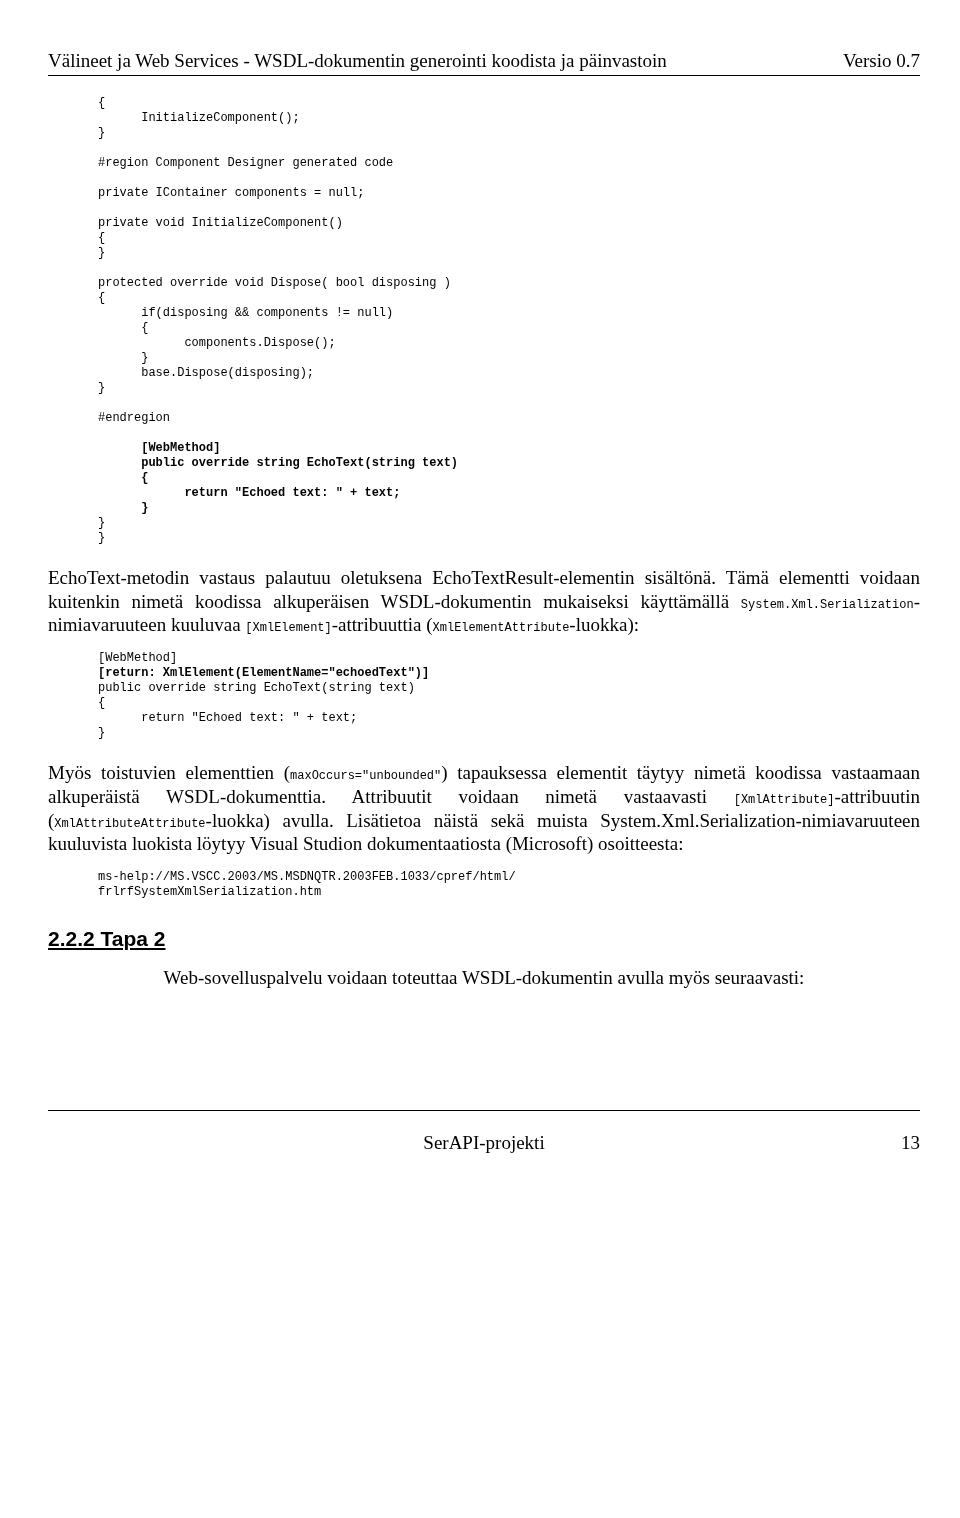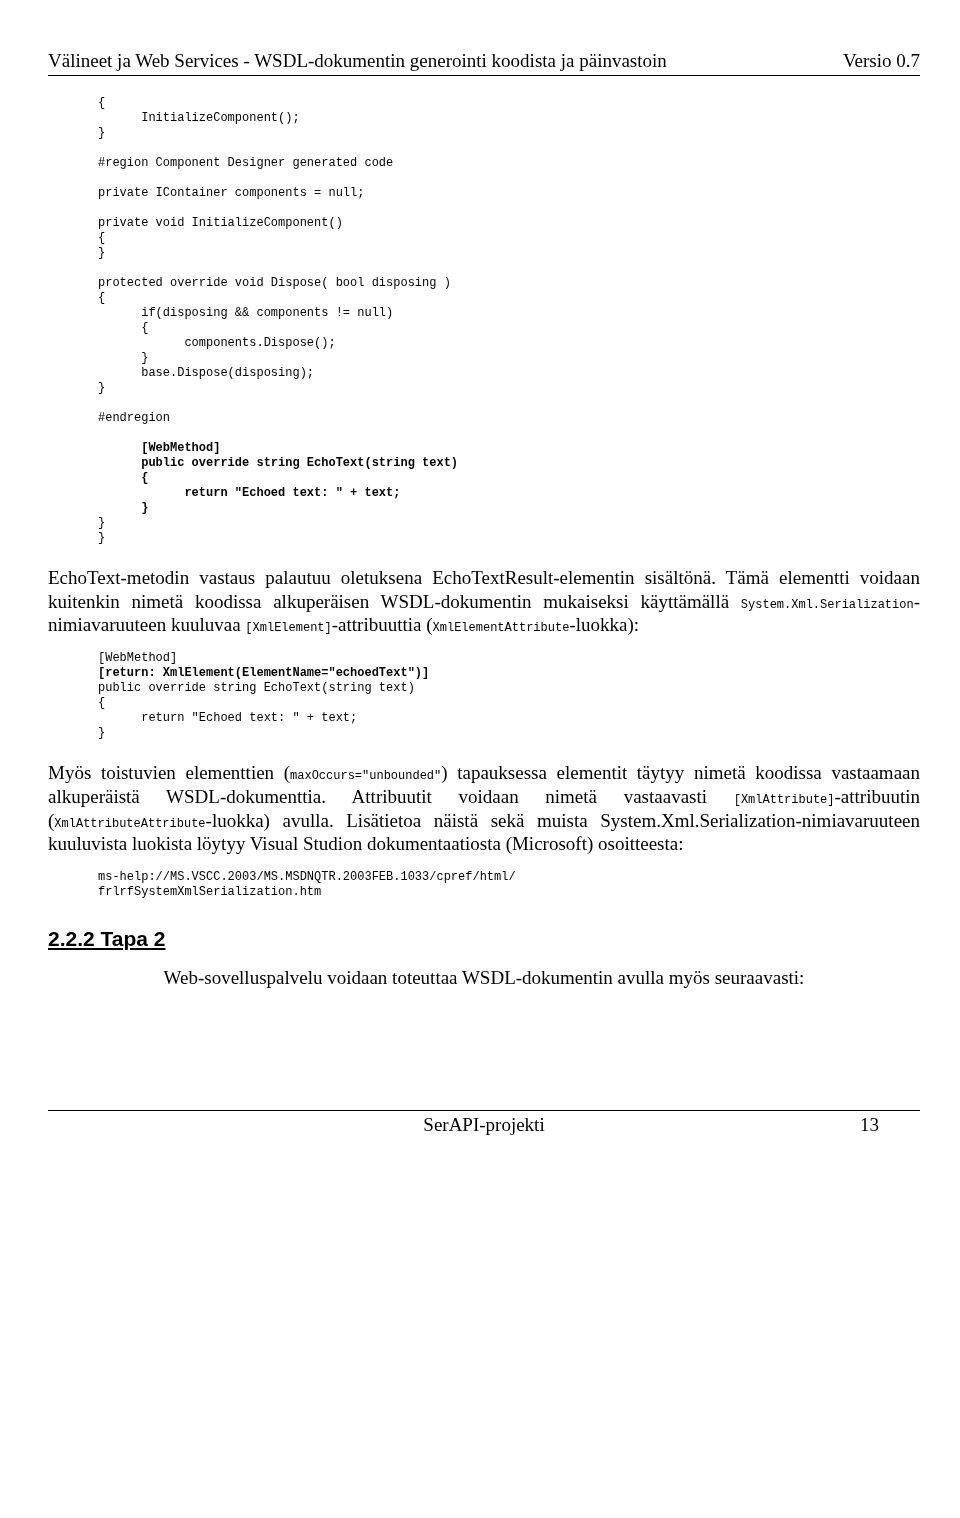--- a/index.html
+++ b/index.html
@@ -42,27 +42,27 @@
   .section-heading {
     font-family: Arial, Helvetica, sans-serif;
     font-weight: bold;
     font-size: 21px;
     margin: 26px 0 14px 0;
     text-decoration: underline;
   }
   .footer {
     margin-top: 120px;
     border-top: 1px solid #000;
-    padding-top: 2px;
+    padding-top: 20px;
     display: flex;
     justify-content: space-between;
     font-size: 19px;
   }
   .footer-center { flex: 1; text-align: center; }
-  .footer-right { width: 60px; text-align: left; }
+  .footer-right { width: 60px; text-align: right; }
   .footer-left { width: 60px; }
 </style>
 </head>
 <body>
 
 <div class="page">
 
   <div class="header">
     <span>Välineet ja Web Services - WSDL-dokumentin generointi koodista ja päinvastoin</span>
     <span>Versio 0.7</span>

